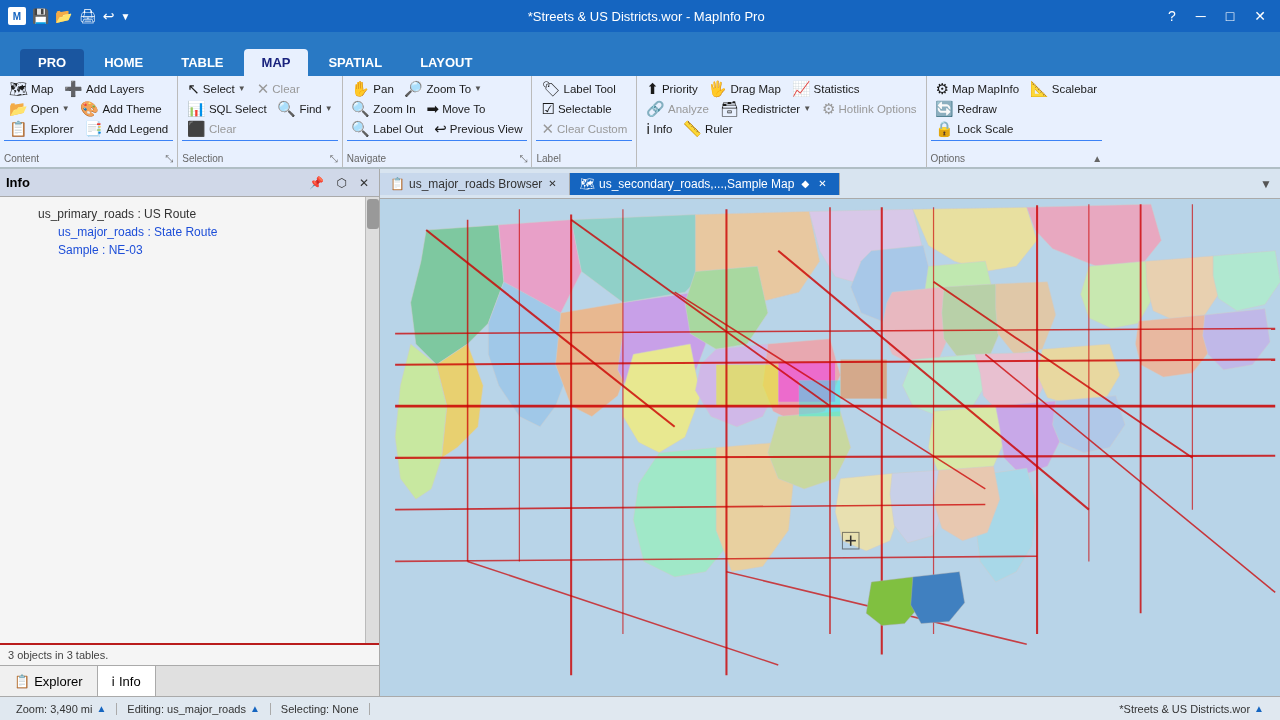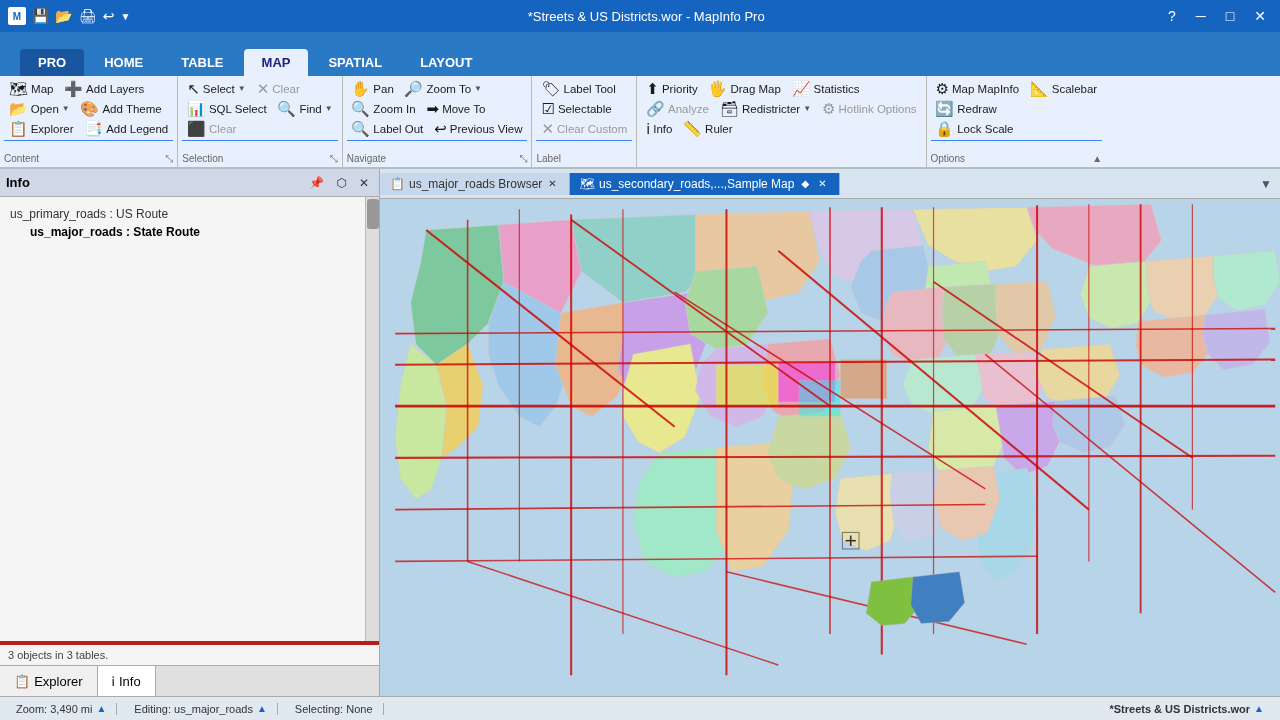--- a/index.html
+++ b/index.html
@@ -79,27 +79,28 @@
     .panel-title { font-weight: 600; font-size: 13px; flex: 1; }
     .panel-btn { cursor: pointer; font-size: 12px; color: #333; padding: 1px 4px; }
 
     .panel-content {
       flex: 1;
       padding: 8px 10px;
       overflow-y: auto;
       font-size: 12px;
     }
     .info-item { padding: 2px 0; color: #333; }
-    .info-item-indent { padding: 2px 0 2px 20px; color: #000000; font-weight: bold; }
+    .info-item-indent { padding: 2px 0 2px 20px; color: #1d4ed8; }
 
     
     .panel-scroll {
       flex: 1;
       overflow-y: auto;
       position: relative;
+      margin-left: 28px;
     }
 
     
     .panel-bottom {
       display: flex;
       border-top: 1px solid #aaa;
       background: #e0e0e0;
     }
     .panel-tab-btn {
       display: flex;
@@ -116,30 +117,30 @@
     
     .status-bar {
       height: 24px;
       background: #e0e8f0;
       display: flex;
       align-items: center;
       border-top: 1px solid #aaa;
       font-size: 11px;
       color: #333;
       padding: 0 6px;
-      gap: 7px;
+      gap: 0;
     }
     .status-section {
       display: flex;
       align-items: center;
       gap: 4px;
       padding: 0 10px;
       border-right: 1px solid #aaa;
     }
-    .status-section:last-child { border-right: none; font-weight: bold; }
+    .status-section:last-child { border-right: none; }
     .status-arrow { color: #1565c0; font-size: 10px; }
 
     
     .map-area {
       flex: 1;
       display: flex;
       flex-direction: column;
       background: #fff;
       overflow: hidden;
     }
@@ -471,28 +472,29 @@
     <div class="panel-header">
       <span class="panel-title">Info</span>
       <span class="panel-btn">📌</span>
       <span class="panel-btn">⬡</span>
       <span class="panel-btn">✕</span>
     </div>
     <div class="panel-scroll">
       <div class="panel-content">
         <div class="info-item">us_primary_roads : US Route</div>
         <div class="info-item-indent">us_major_roads : State Route</div>
+        <div class="info-item-indent">Sample : NE-03</div>
       </div>
 
       <div style="position:absolute;right:0;top:0;bottom:0;width:14px;background:#ddd;border-left:1px solid #bbb;">
         <div style="width:12px;height:30px;background:#999;border-radius:3px;margin:2px 1px;"></div>
       </div>
     </div>
 
-    <div style="padding:4px 8px;font-size:11px;color:#444;border-top:4px solid #b91c1c;">3 objects in 3 tables.</div>
+    <div style="padding:4px 8px;font-size:11px;color:#444;border-top:2px solid #b91c1c;">3 objects in 3 tables.</div>
 
     <div class="panel-bottom">
       <div class="panel-tab-btn">
         <span>📋</span>
         <span>Explorer</span>
       </div>
       <div class="panel-tab-btn active">
         <span>ℹ</span>
         <span>Info</span>
       </div>

